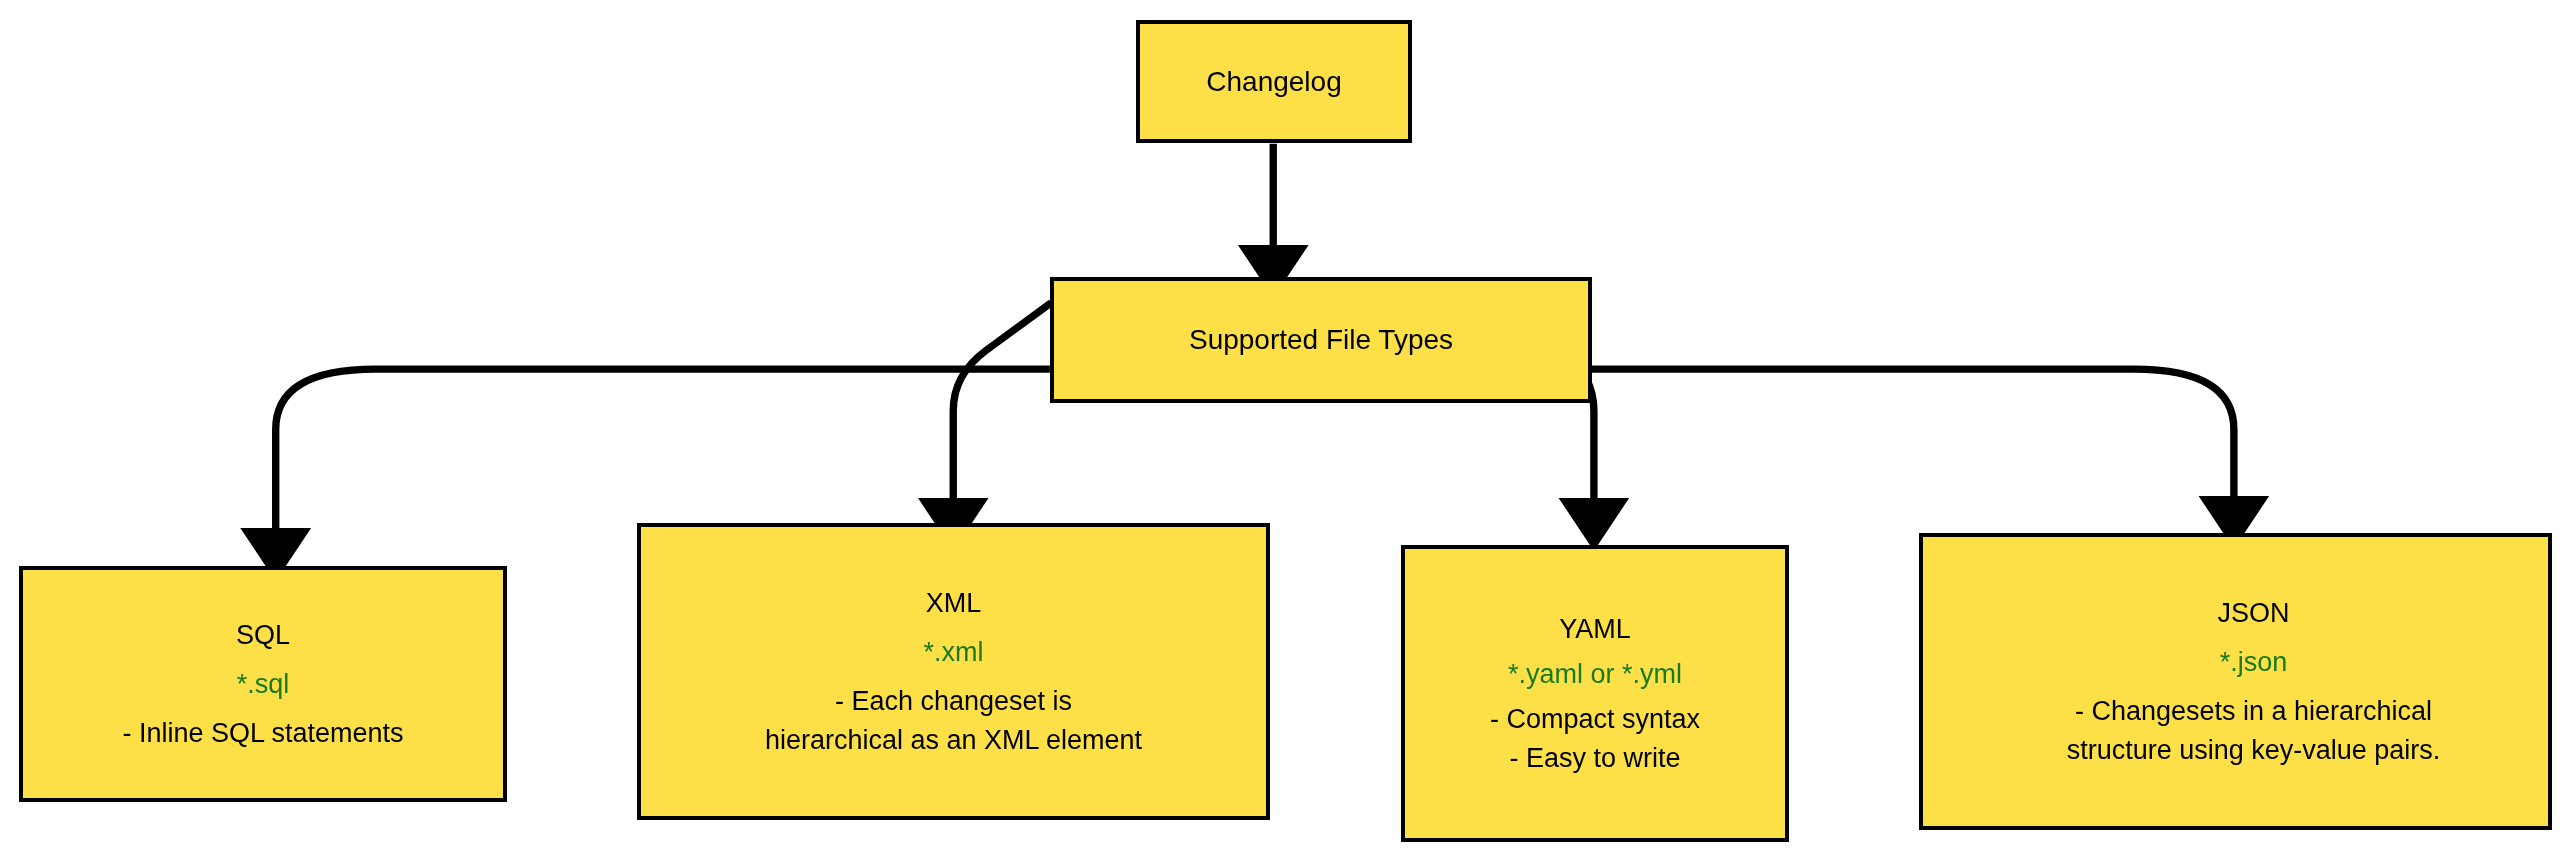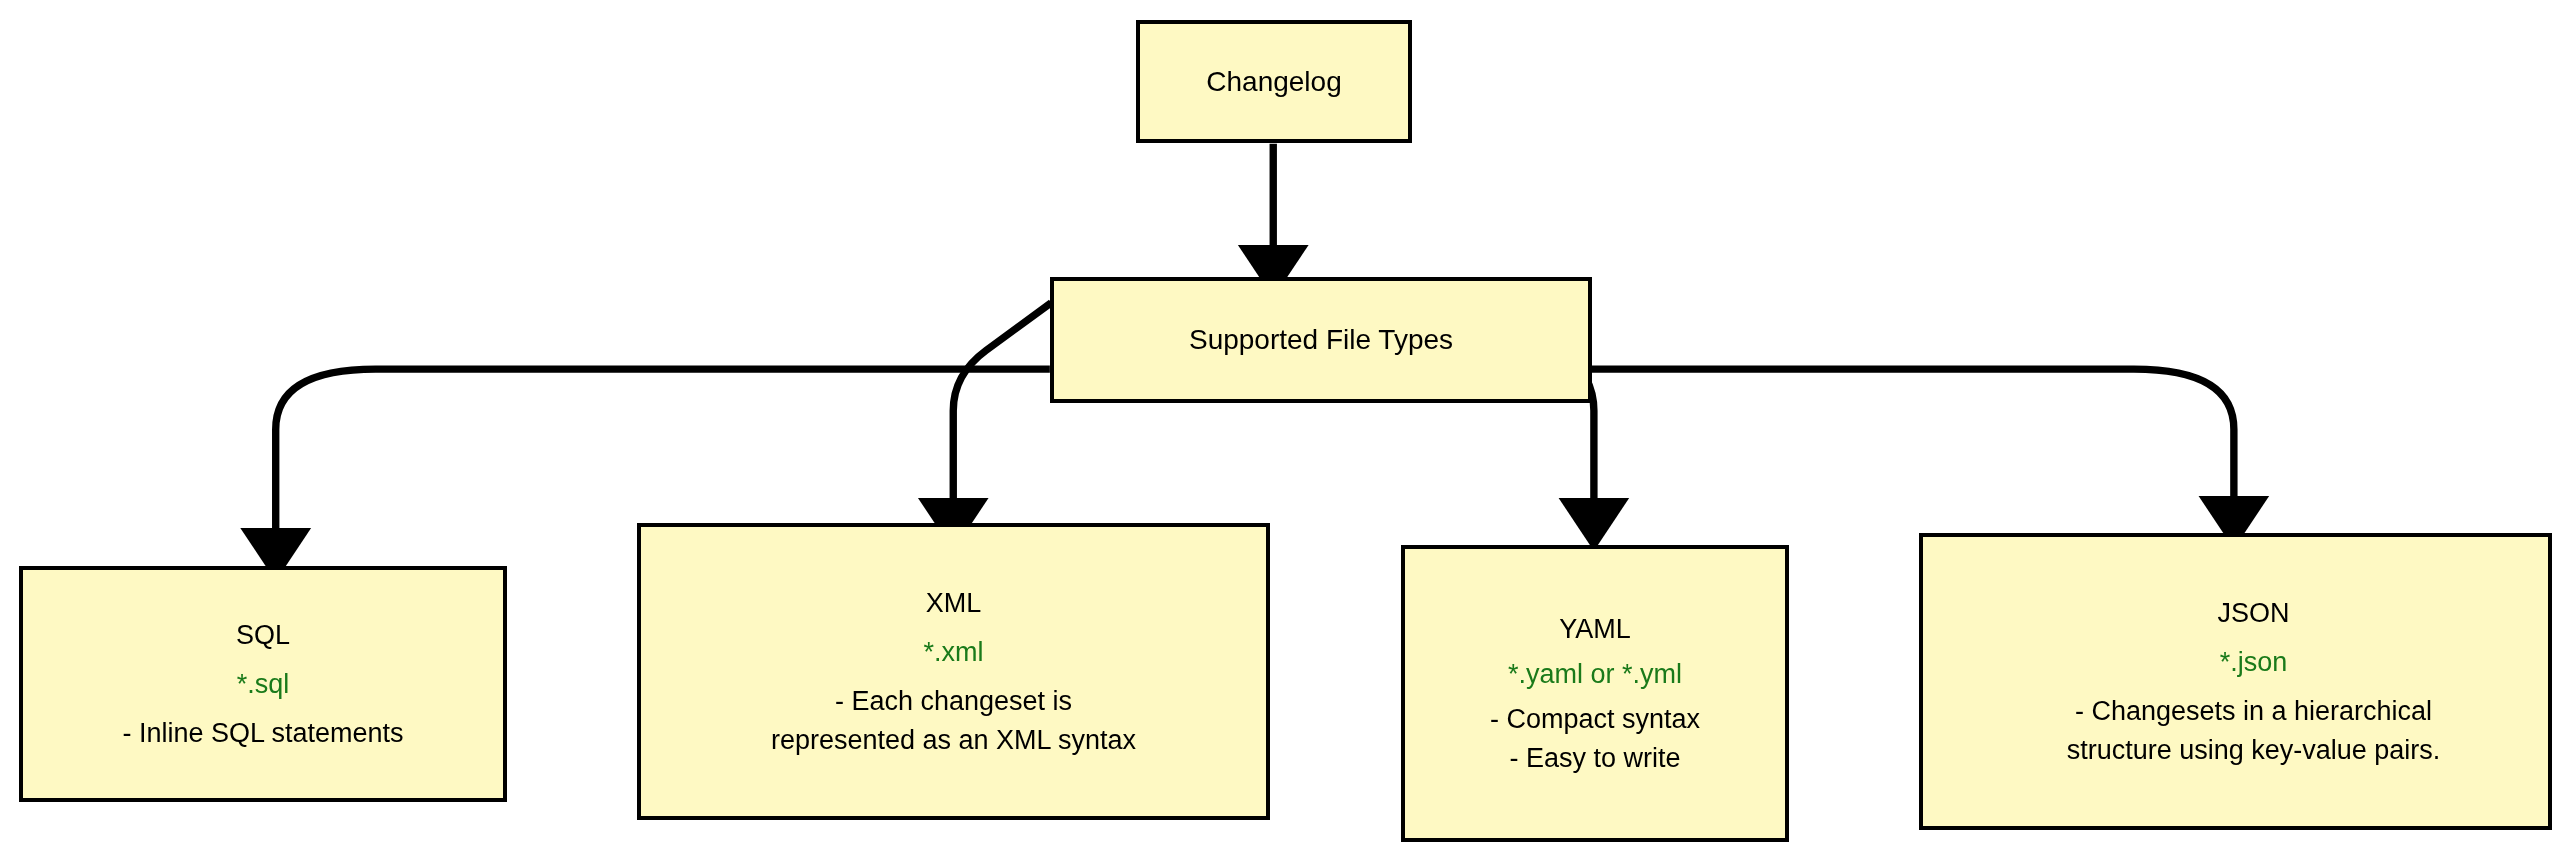--- a/index.html
+++ b/index.html
@@ -23,21 +23,21 @@
     position: absolute;
     left: 0;
     top: 0;
     width: 2576px;
     height: 853px;
     pointer-events: none;
   }
   .node {
     position: absolute;
     box-sizing: border-box;
-    background: #fef9c3;
+    background: #fde047;
     border: 4.7px solid #000000;
     display: flex;
     flex-direction: column;
     align-items: center;
     justify-content: center;
     text-align: right;
     color: #000000;
     line-height: 1.42;
   }
   .node-line {
@@ -128,21 +128,21 @@
     <div class="spacer-sm"></div>
     <span class="node-line node-desc">- Inline SQL statements</span>
   </div>
 
   <div class="node" id="node-xml">
     <span class="node-line node-title">XML</span>
     <div class="spacer-sm"></div>
     <span class="node-line node-ext" style="color: rgb(26, 122, 26);">*.xml</span>
     <div class="spacer-sm"></div>
     <span class="node-line node-desc">- Each changeset is</span>
-    <span class="node-line node-desc">represented as an XML syntax</span>
+    <span class="node-line node-desc">hierarchical as an XML element</span>
   </div>
 
   <div class="node" id="node-yaml">
     <span class="node-line node-title">YAML</span>
     <div class="spacer-xs"></div>
     <span class="node-line node-ext" style="color: rgb(26, 122, 26);">*.yaml or *.yml</span>
     <div class="spacer-xs"></div>
     <span class="node-line node-desc">- Compact syntax</span>
     <span class="node-line node-desc">- Easy to write</span>
   </div>

